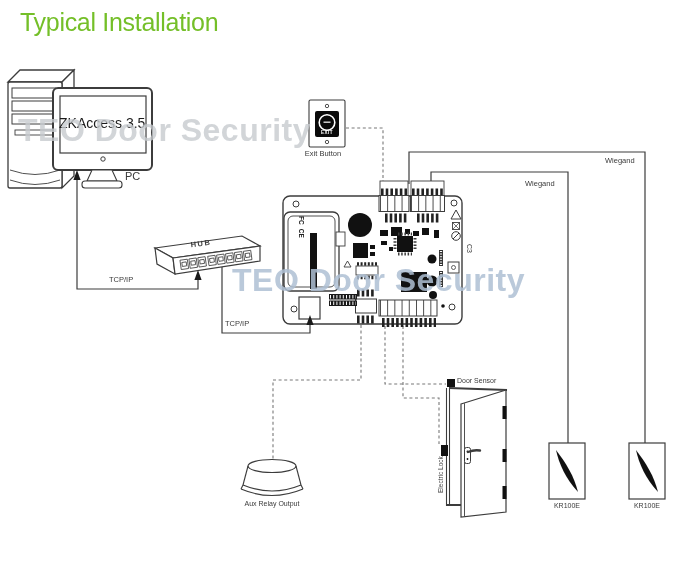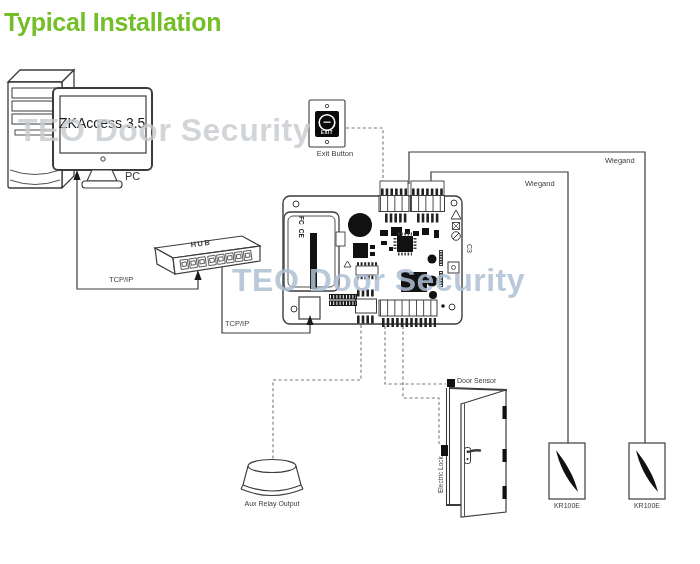--- a/index.html
+++ b/index.html
@@ -2,29 +2,29 @@
 <html><head>
 <meta charset="utf-8">
 <style>
   html,body{margin:0;padding:0;background:#fff;}
   #stage{position:relative;width:700px;height:564px;background:#fff;overflow:hidden;
          font-family:"Liberation Sans",sans-serif;}
   #art{position:absolute;left:0;top:0;z-index:1;}
   .lbl{position:absolute;font-family:"Liberation Sans",sans-serif;color:#3a3a3a;
        white-space:nowrap;z-index:2;line-height:1;}
   .ctr{text-align:center;}
-  .title{left:4px;top:10px;font-size:25px;font-weight:700;letter-spacing:-0.3px;color:#74bf28;}
+  .title{left:20px;top:10px;font-size:25px;font-weight:400;letter-spacing:-0.3px;color:#74bf28;}
   .wm{font-weight:bold;font-size:32px;letter-spacing:0.5px;z-index:5;pointer-events:none;}
   .wm-top{left:18px;top:114px;color:#c7cbcf;opacity:0.8;}
   .wm-mid{left:232px;top:264px;color:#afc0d4;opacity:0.85;}
   .zk{left:59px;top:116px;width:80px;font-size:14px;font-weight:normal;color:#1a1a1a;}
   .pc{left:125px;top:171px;font-size:11px;text-align:right;}
   .hub{left:185px;top:240px;width:32px;font-size:7.5px;font-weight:bold;letter-spacing:1.5px;
        transform:rotate(-7deg);}
-  .exitlbl{left:310px;top:149.5px;width:50px;font-size:7.5px;}
+  .exitlbl{left:298px;top:149.5px;width:50px;font-size:7.5px;}
   .exitbtn{left:317px;top:130.5px;width:20px;font-size:4.5px;font-weight:bold;color:#fff;
            letter-spacing:0.5px;z-index:3;}
   .tcp1{left:109px;top:276px;font-size:7.5px;}
   .tcp2{left:225px;top:320px;font-size:7.5px;}
   .wgR{left:605px;top:156.5px;font-size:7.5px;}
   .wgL{left:525px;top:179.5px;font-size:7.5px;}
   .c3{left:463px;top:245px;width:12px;font-size:7px;transform:rotate(90deg);}
   .doorsen{left:457px;top:376.5px;font-size:7px;}
   .eleclock{left:438px;top:493px;width:40px;font-size:6.5px;transform:rotate(-90deg);
             transform-origin:0 0;}

